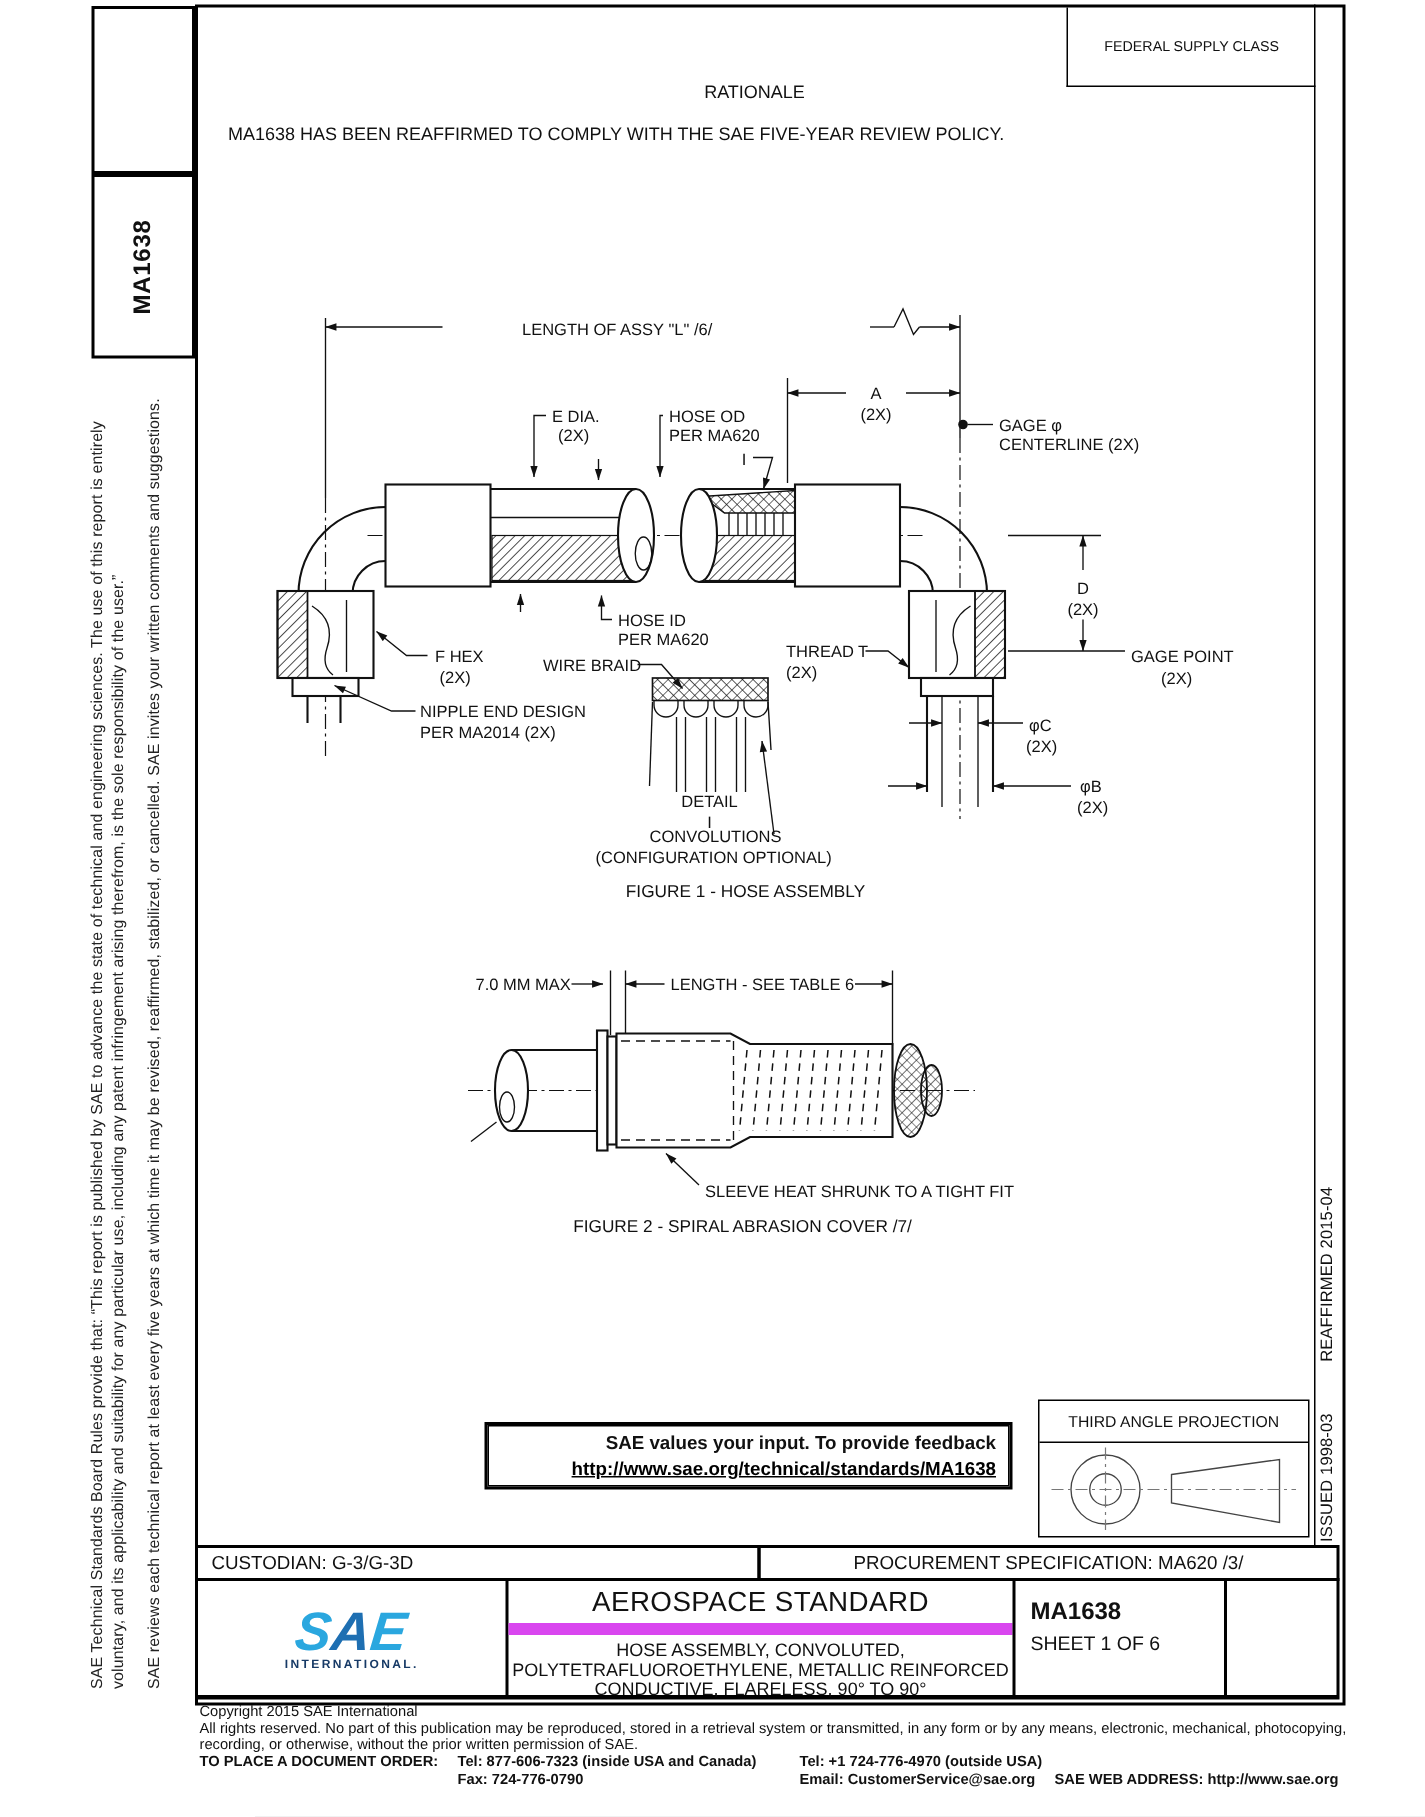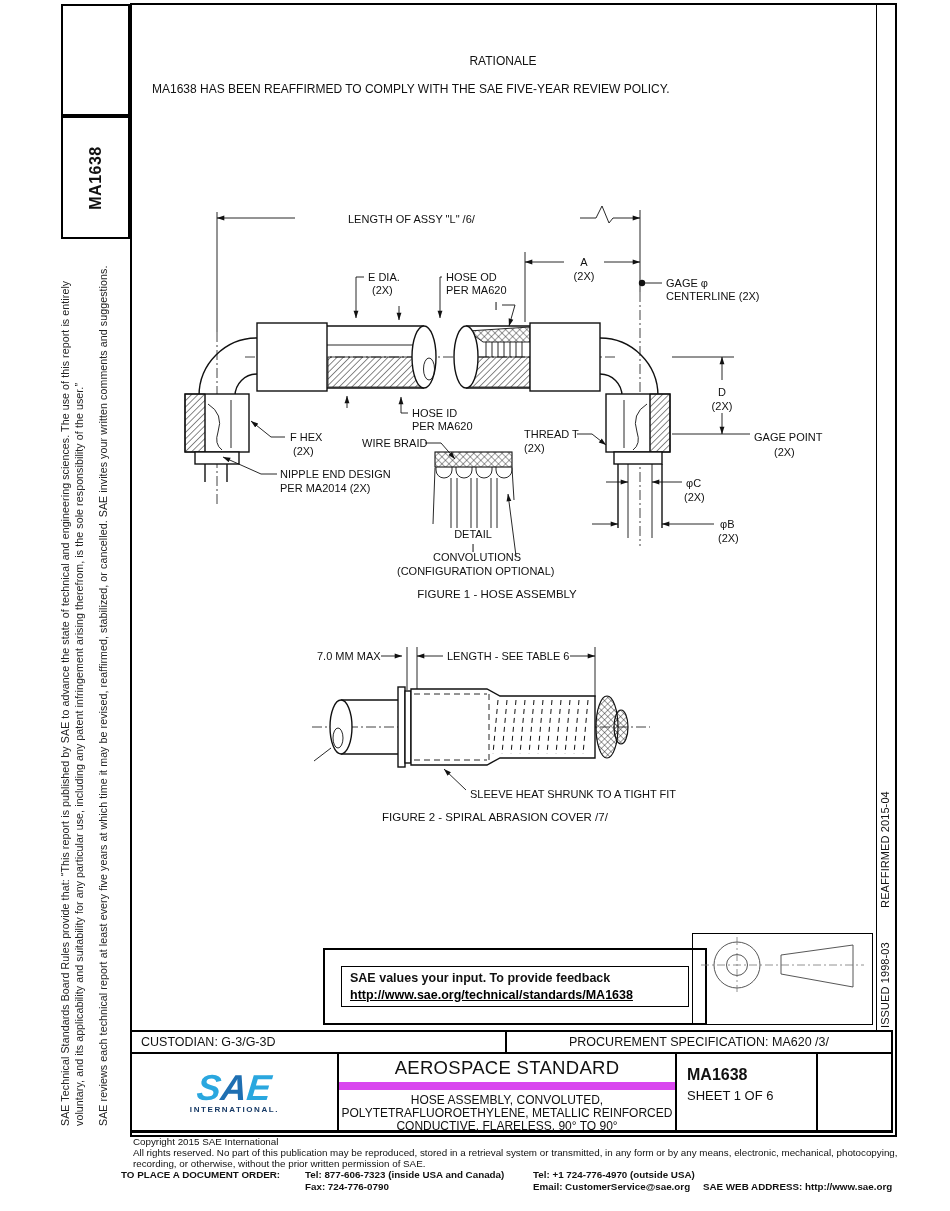--- a/index.html
+++ b/index.html
@@ -13,39 +13,42 @@
          white-space:nowrap;font-size:10.6px;color:#222;letter-spacing:0.1px;}
   .ma-box{position:absolute;display:flex;align-items:center;justify-content:center;border:2px solid #000;}
   .ma-box span{transform:rotate(-90deg);font-weight:bold;font-size:16px;letter-spacing:0.5px;}
   svg{font-family:"Liberation Sans","DejaVu Sans",sans-serif;}
   svg text{font-size:11px;fill:#111;}
   .ol{fill:none;stroke:#111;stroke-width:1.4;}
   .olw{fill:#fff;stroke:#111;stroke-width:1.4;}
   .tl{fill:none;stroke:#111;stroke-width:0.9;}
   .cl{fill:none;stroke:#111;stroke-width:0.8;stroke-dasharray:10 3 2 3;}
   .dsh{fill:none;stroke:#111;stroke-width:0.9;stroke-dasharray:6 4;}
-  .fb{position:absolute;border:2.5px solid #000;padding:16px;background:#fff;}
+  .fb{position:absolute;border:2.5px solid #000;padding:0;background:#fff;text-align:right;}
   .fb-in{border:1.5px solid #000;padding:3px 8px;font-weight:bold;font-size:12.5px;line-height:16.5px;}
   .fb-in a{color:#000000;text-decoration:underline;}
   .cell{position:absolute;box-sizing:border-box;border:2px solid #000;font-size:12.5px;}
   .tb-sub{font-size:12px;line-height:13px;text-align:center;}
   .logo-sae{font-style:italic;font-weight:bold;font-size:36px;line-height:34px;transform:skewX(-6deg);color:#2aa7df;}
   .logo-sae .mid{color:#1e6fb2;}
   .logo-sub{font-size:8px;font-weight:bold;letter-spacing:1.6px;color:#173a66;margin-top:0px;}
   .foot{position:absolute;font-size:9.8px;color:#111;white-space:nowrap;}
   .foot.b{font-weight:bold;}
 </style>
 </head>
 <body>
 
 <div class="page">
 
   <div class="frame" style="left:130px;top:3px;width:763px;height:1130px;"></div>
   <div class="vline" style="left:876px;top:3px;height:1027px;"></div>
 
+  <div class="abs" style="left:711px;top:5px;width:165px;height:52px;border-left:1.5px solid #000;border-bottom:1.5px solid #000;display:flex;align-items:center;justify-content:center;">
+    <span class="lbl" style="position:static;font-size:9.5px;">FEDERAL SUPPLY CLASS</span>
+  </div>
 
   <div class="lbl" style="left:130px;top:54px;width:746px;text-align:center;font-size:12px;">RATIONALE</div>
   <div class="lbl" style="left:152px;top:82px;font-size:12px;">MA1638 HAS BEEN REAFFIRMED TO COMPLY WITH THE SAE FIVE-YEAR REVIEW POLICY.</div>
 
   <div class="frame" style="left:61px;top:4px;width:65px;height:108px;"></div>
   <div class="ma-box" style="left:61px;top:116px;width:65px;height:119px;">
     <span>MA1638</span>
   </div>
 
   <div class="vtext" style="left:59px;top:1126px;">SAE Technical Standards Board Rules provide that: “This report is published by SAE to advance the state of technical and engineering sciences. The use of this report is entirely</div>
@@ -322,20 +325,21 @@
   </svg>
 
   <div class="fb" style="left:323px;top:948px;width:348px;">
     <div class="fb-in">
       <div>SAE values your input. To provide feedback</div>
       <a href="#">http://www.sae.org/technical/standards/MA1638</a>
     </div>
   </div>
 
   <div class="abs" style="left:692px;top:933px;width:181px;height:92px;border:1.5px solid #000;box-sizing:border-box;">
+    <div style="height:27px;border-bottom:1.5px solid #000;display:flex;align-items:center;justify-content:center;font-size:10.5px;">THIRD ANGLE PROJECTION</div>
     <svg width="178" height="61" viewBox="693 963 178 61">
       <g fill="none" stroke="#444" stroke-width="0.9">
         <circle cx="737" cy="994" r="23"></circle>
         <circle cx="737" cy="994" r="10.5"></circle>
         <polygon points="781,984 853,974 853,1016 781,1003"></polygon>
       </g>
       <g fill="none" stroke="#777" stroke-width="0.8" stroke-dasharray="8 3 2 3">
         <line x1="701" y1="994" x2="864" y2="994"></line>
         <line x1="737" y1="966" x2="737" y2="1021"></line>
       </g>
@@ -365,20 +369,20 @@
     <div class="abs" style="left:543px;top:0;width:141px;height:100%;border-left:2px solid #000;box-sizing:border-box;padding:12px 0 0 10px;">
       <div style="font-weight:bold;font-size:16px;">MA1638</div>
       <div style="font-size:13px;margin-top:4px;">SHEET 1 OF 6</div>
     </div>
     <div class="abs" style="left:684px;top:0;width:79px;height:100%;border-left:2px solid #000;box-sizing:border-box;"></div>
   </div>
 
   <div class="foot" style="left:133px;top:1136px;">Copyright 2015 SAE International</div>
   <div class="foot" style="left:133px;top:1147px;">All rights reserved. No part of this publication may be reproduced, stored in a retrieval system or transmitted, in any form or by any means, electronic, mechanical, photocopying,</div>
   <div class="foot" style="left:133px;top:1158px;">recording, or otherwise, without the prior written permission of SAE.</div>
-  <div class="foot b" style="left:121px;top:1169px;">TO PLACE A DOCUMENT ORDER:</div>
+  <div class="foot b" style="left:133px;top:1169px;">TO PLACE A DOCUMENT ORDER:</div>
   <div class="foot b" style="left:305px;top:1169px;">Tel: 877-606-7323 (inside USA and Canada)</div>
   <div class="foot b" style="left:533px;top:1169px;">Tel: +1 724-776-4970 (outside USA)</div>
   <div class="foot b" style="left:305px;top:1181px;">Fax: 724-776-0790</div>
   <div class="foot b" style="left:533px;top:1181px;">Email: CustomerService@sae.org</div>
   <div class="foot b" style="left:703px;top:1181px;">SAE WEB ADDRESS: http://www.sae.org</div>
 
 </div>
 
 </body></html>

